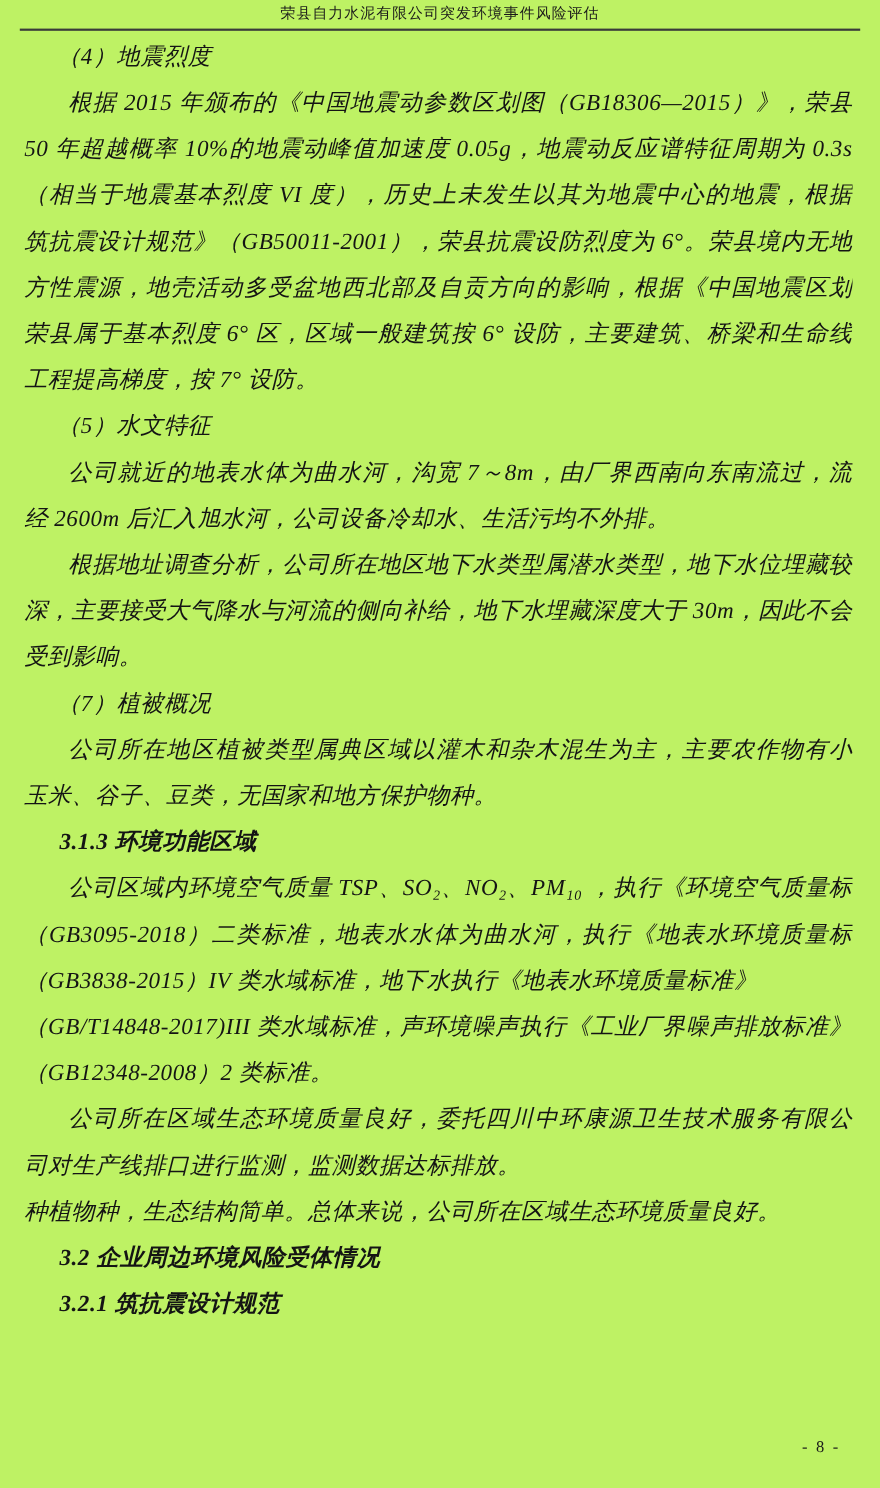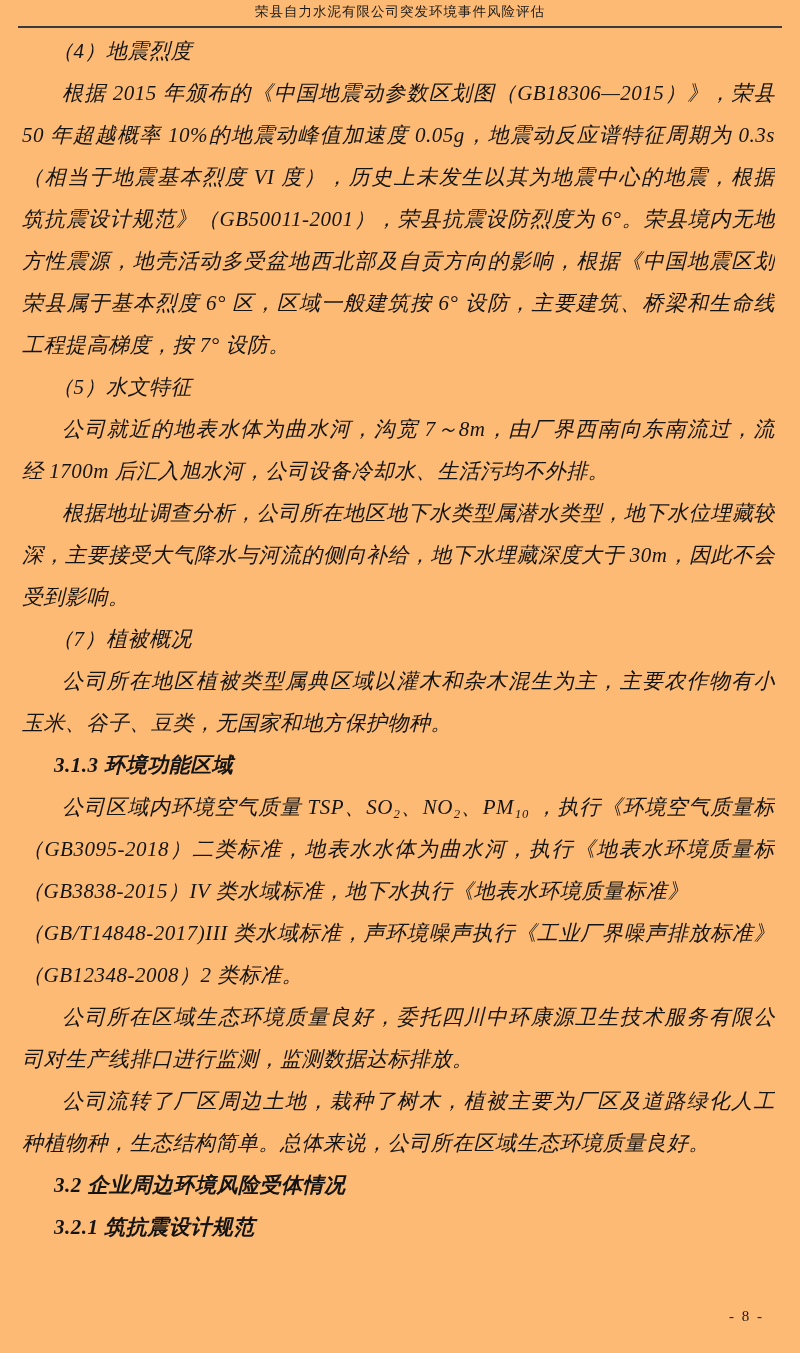--- a/index.html
+++ b/index.html
@@ -4,21 +4,21 @@
 <style>
   html, body {
     margin: 0;
     padding: 0;
     background: #ffffff;
   }
   .page {
     position: relative;
     width: 800px;
     height: 1353px;
-    background: #fdba74;
+    background: #bef264;
     font-family: "Liberation Serif", "DejaVu Serif", serif;
     color: #141414;
     overflow: hidden;
     box-sizing: border-box;
   }
   .header {
     position: absolute;
     top: 0;
     left: 18px;
     right: 18px;
@@ -80,35 +80,34 @@
       <div class="line sub">（4）地震烈度</div>
       <div class="line first full">根据 2015 年颁布的《中国地震动参数区划图（GB18306—2015）》，荣县</div>
       <div class="line cont full">50 年超越概率 10%的地震动峰值加速度 0.05g，地震动反应谱特征周期为 0.3s</div>
       <div class="line cont full">（相当于地震基本烈度 VI 度），历史上未发生以其为地震中心的地震，根据《建</div>
       <div class="line cont full">筑抗震设计规范》（GB50011-2001），荣县抗震设防烈度为 6°。荣县境内无地</div>
       <div class="line cont full">方性震源，地壳活动多受盆地西北部及自贡方向的影响，根据《中国地震区划图》，</div>
       <div class="line cont full">荣县属于基本烈度 6° 区，区域一般建筑按 6° 设防，主要建筑、桥梁和生命线</div>
       <div class="line cont">工程提高梯度，按 7° 设防。</div>
       <div class="line sub">（5）水文特征</div>
       <div class="line first full">公司就近的地表水体为曲水河，沟宽 7～8m，由厂界西南向东南流过，流</div>
-      <div class="line cont">经 1700m 后汇入旭水河，公司设备冷却水、生活污均不外排。</div>
+      <div class="line cont">经 2600m 后汇入旭水河，公司设备冷却水、生活污均不外排。</div>
       <div class="line first full">根据地址调查分析，公司所在地区地下水类型属潜水类型，地下水位埋藏较</div>
       <div class="line cont full">深，主要接受大气降水与河流的侧向补给，地下水埋藏深度大于 30m，因此不会</div>
       <div class="line cont">受到影响。</div>
       <div class="line sub">（7）植被概况</div>
       <div class="line first full">公司所在地区植被类型属典区域以灌木和杂木混生为主，主要农作物有小麦、</div>
       <div class="line cont">玉米、谷子、豆类，无国家和地方保护物种。</div>
       <div class="line bold">3.1.3 环境功能区域</div>
       <div class="line first full">公司区域内环境空气质量 TSP、SO₂、NO₂、PM₁₀ ，执行《环境空气质量标准》</div>
       <div class="line cont full">（GB3095-2018）二类标准，地表水水体为曲水河，执行《地表水环境质量标准》</div>
       <div class="line cont">（GB3838-2015）IV 类水域标准，地下水执行《地表水环境质量标准》</div>
       <div class="line cont full">（GB/T14848-2017)III 类水域标准，声环境噪声执行《工业厂界噪声排放标准》</div>
       <div class="line cont">（GB12348-2008）2 类标准。</div>
       <div class="line first full">公司所在区域生态环境质量良好，委托四川中环康源卫生技术服务有限公</div>
       <div class="line cont">司对生产线排口进行监测，监测数据达标排放。</div>
-      <div class="line first full">公司流转了厂区周边土地，栽种了树木，植被主要为厂区及道路绿化人工</div>
       <div class="line cont">种植物种，生态结构简单。总体来说，公司所在区域生态环境质量良好。</div>
       <div class="line bold">3.2 企业周边环境风险受体情况</div>
       <div class="line bold">3.2.1 筑抗震设计规范</div>
     </div>
 
   <div class="footer">- 8 -</div>
 </div>
 
 </body></html>

